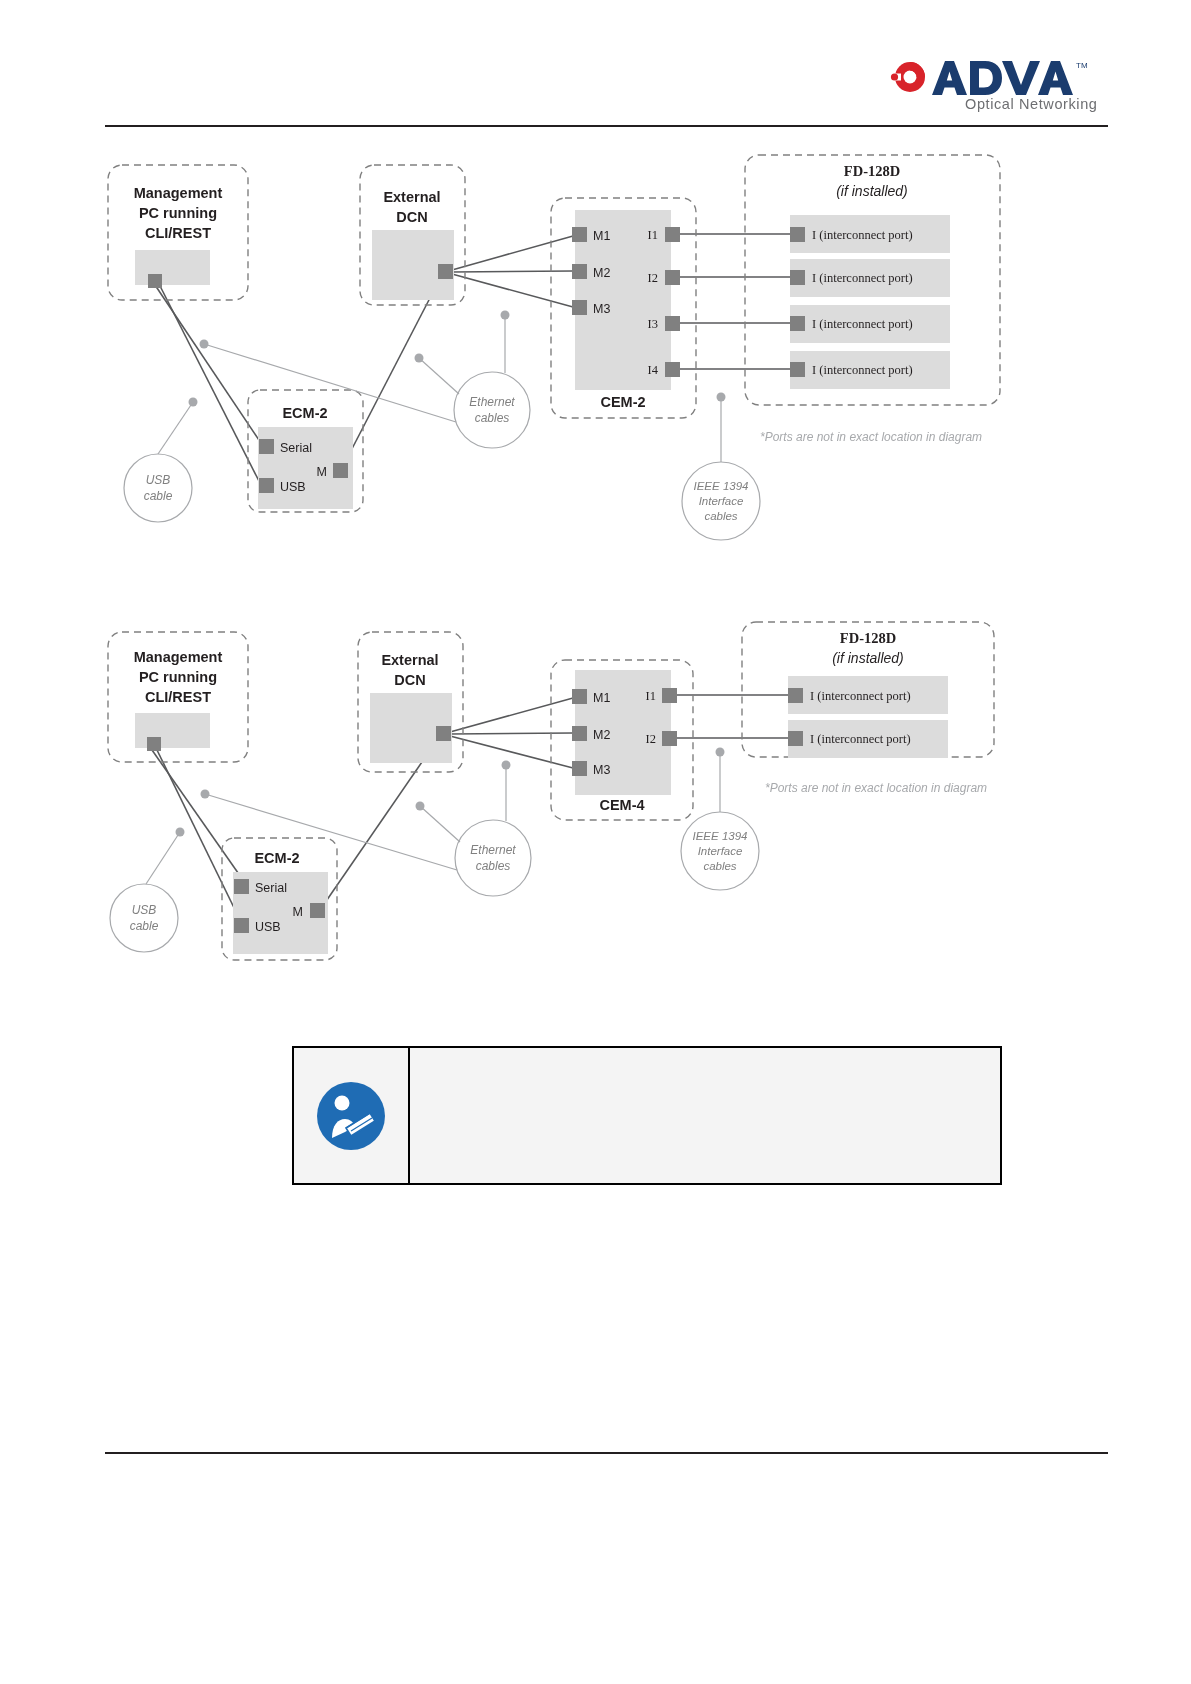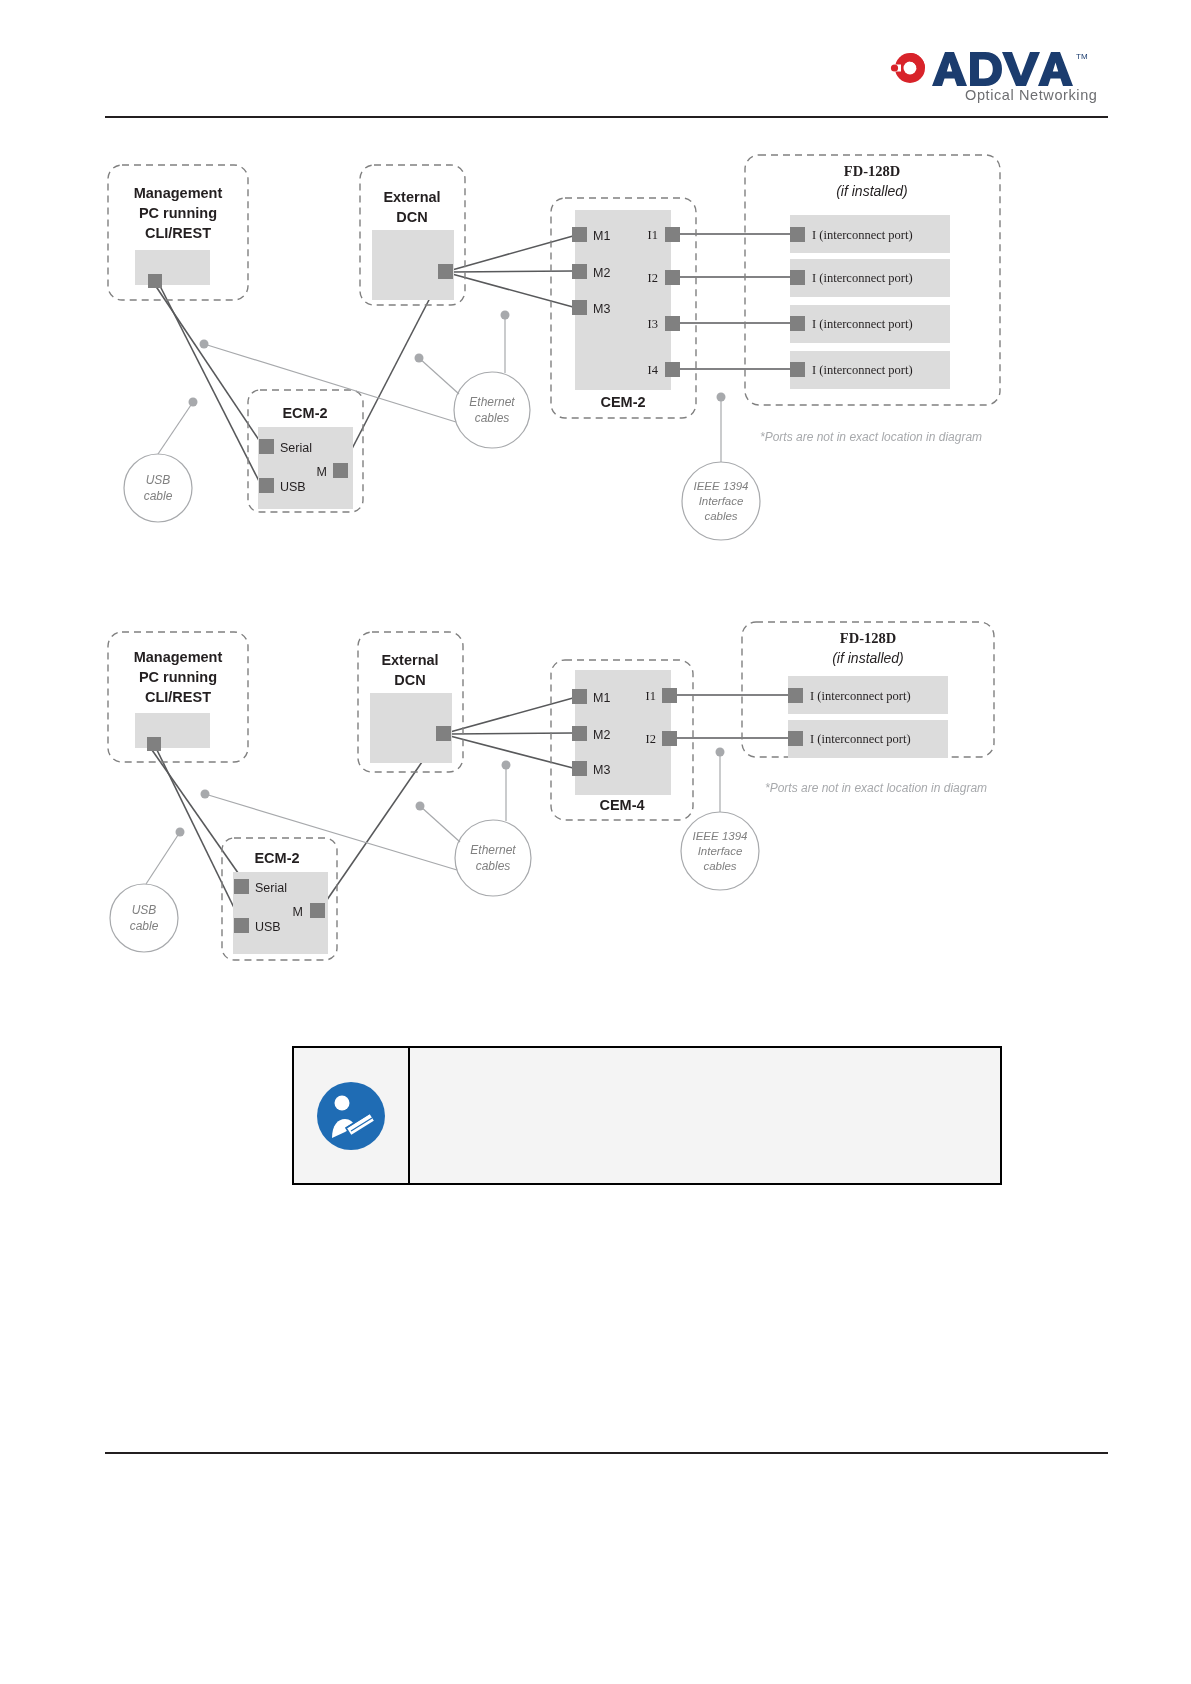--- a/index.html
+++ b/index.html
@@ -12,21 +12,21 @@
     height: 1684px;
     position: relative;
     font-family: "Liberation Sans", sans-serif;
     color: #231f20;
     overflow: hidden;
   }
 
   
   .page-header {
     position: absolute;
-    left: 0; top: 8px;
+    left: 0; top: 17px;
     width: 1181px;
     height: 120px;
   }
   .logo {
     position: absolute;
     right: 83px;
     top: 38px;
     width: 210px;
     height: 58px;
   }

